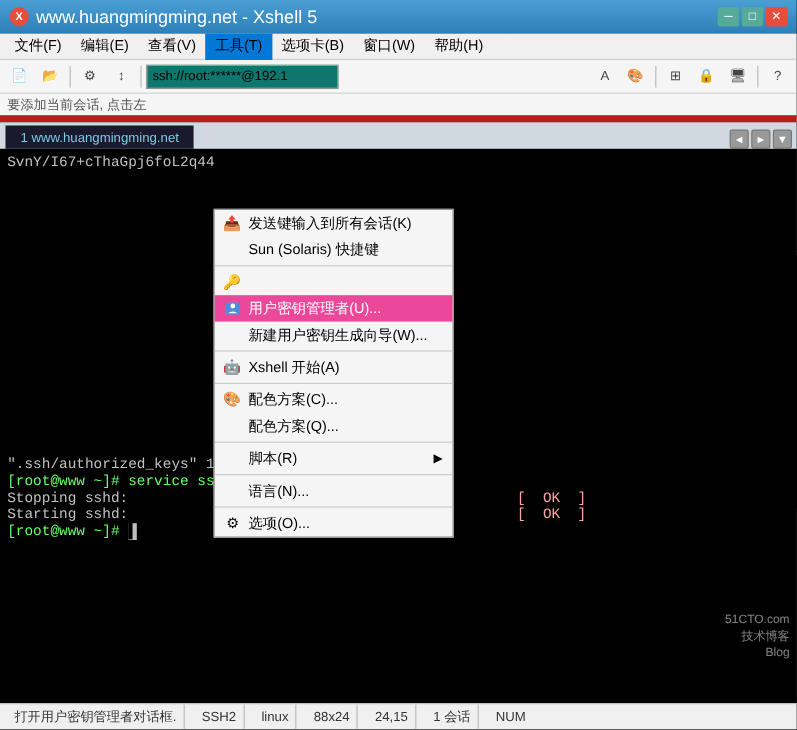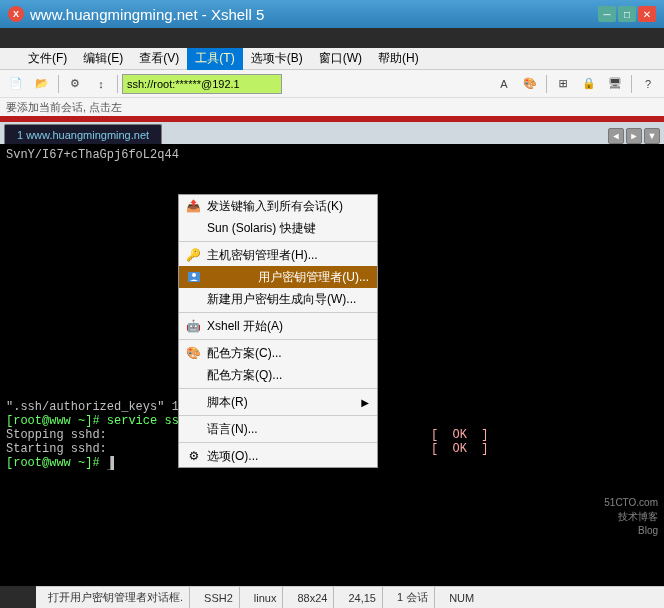--- a/index.html
+++ b/index.html
@@ -64,36 +64,35 @@
     .title-btn.close { background: #e74c3c; border-radius: 2px; }
     .title-btn.minimize { background: #5a9; border-radius: 2px; }
     .title-btn.maximize { background: #5a9; border-radius: 2px; }
 
     
     .menu-bar {
       background: #f0f0f0;
       height: 22px;
       display: flex;
       align-items: center;
-      padding: 0 20px;
+      padding: 0 4px;
       border-bottom: 1px solid #ccc;
-      margin-top: 20px;
     }
     .menu-item {
       padding: 2px 8px;
       font-size: 12px;
       cursor: pointer;
       color: #000;
       height: 22px;
       display: flex;
       align-items: center;
     }
     .menu-item:hover, .menu-item.active {
       background: #0078d7;
-      color: #fef9c3;
+      color: #000000;
     }
 
     
     .toolbar {
       background: #f5f5f5;
       height: 28px;
       display: flex;
       align-items: center;
       padding: 0 4px;
       gap: 2px;
@@ -117,21 +116,21 @@
       height: 18px;
       background: #bbb;
       margin: 0 2px;
     }
     .toolbar-input {
       width: 160px;
       height: 20px;
       border: 1px solid #999;
       padding: 0 4px;
       font-size: 11px;
-      background: #bef264;
+      background: #0f766e;
     }
     .toolbar-right {
       margin-left: auto;
       display: flex;
       align-items: center;
       gap: 2px;
     }
 
     
     .address-bar {
@@ -212,21 +211,20 @@
     .status-bar {
       background: #f0f0f0;
       height: 22px;
       display: flex;
       align-items: center;
       padding: 0 6px;
       border-top: 1px solid #ccc;
       font-size: 11px;
       color: #333;
       gap: 8px;
-      margin-left: 36px;
     }
     .status-segment {
       display: flex;
       align-items: center;
       padding: 0 6px;
       border-right: 1px solid #bbb;
       height: 100%;
       font-size: 11px;
     }
     .status-segment:last-child { border-right: none; }
@@ -247,23 +245,22 @@
       align-items: center;
       padding: 4px 8px 4px 28px;
       font-size: 12px;
       color: #000;
       cursor: pointer;
       position: relative;
       height: 22px;
       gap: 6px;
     }
     .dropdown-item:hover, .dropdown-item.highlighted {
-      background: #a16207;
-      color: white;
-      justify-content: flex-end;
+      background: #ec4899;
+      color: white;
     }
     .dropdown-item .item-icon {
       position: absolute;
       left: 6px;
       width: 18px;
       height: 18px;
       display: flex;
       align-items: center;
       justify-content: center;
     }
@@ -273,21 +270,21 @@
       margin: 2px 0;
     }
     .dropdown-item .submenu-arrow {
       margin-left: auto;
       font-size: 10px;
     }
 
     
     .watermark {
       position: absolute;
-      bottom: 48px;
+      bottom: 34px;
       right: 6px;
       color: rgba(255,255,255,0.5);
       font-size: 10px;
       text-align: right;
       line-height: 14px;
     }
 
     .layout {
       display: flex;
       flex-direction: column;
@@ -400,21 +397,20 @@
         <div class="dropdown-item">
           <div class="item-icon">📤</div>
           <span>发送键输入到所有会话(K)</span>
         </div>
         <div class="dropdown-item">
           <span>Sun (Solaris) 快捷键</span>
         </div>
         <div class="dropdown-separator"></div>
         <div class="dropdown-item">
           <div class="item-icon">🔑</div>
-          <span>主机密钥管理者(H)...</span>
         </div>
         <div class="dropdown-item highlighted">
           <div class="item-icon">
             <svg width="16" height="16" viewBox="0 0 16 16">
               <rect x="2" y="3" width="12" height="10" rx="1" fill="#4a90d9"></rect>
               <circle cx="8" cy="6" r="2" fill="white"></circle>
               <path d="M4 12 Q8 9 12 12" fill="white"></path>
             </svg>
           </div>
           <span>用户密钥管理者(U)...</span>

